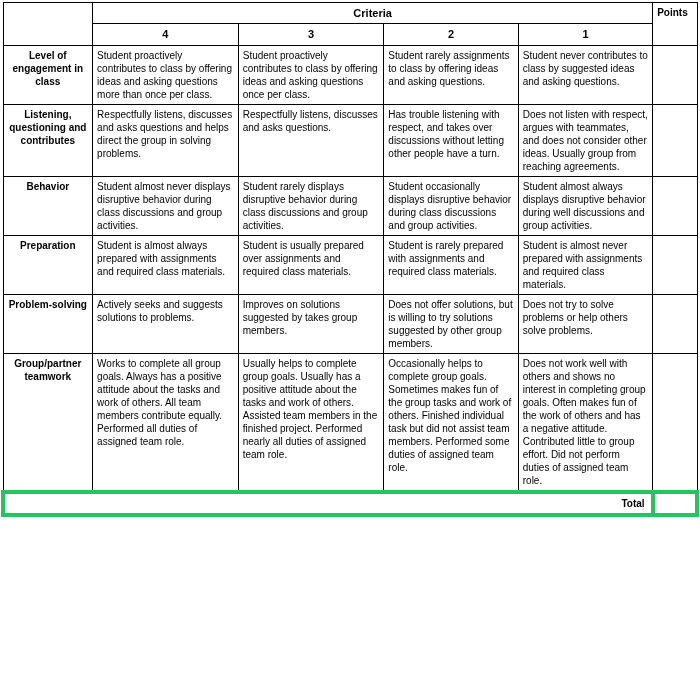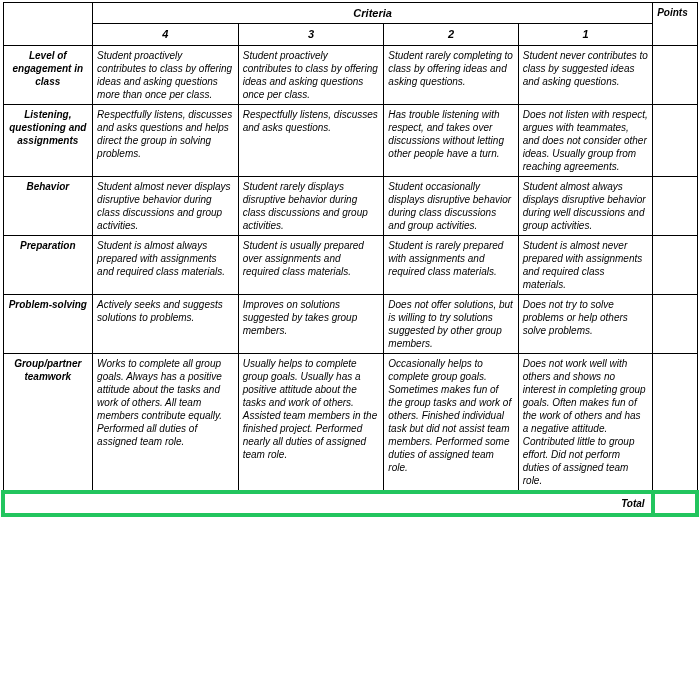--- a/index.html
+++ b/index.html
@@ -7,21 +7,20 @@
       font-family: Arial, sans-serif;
       font-size: 10px;
       background: #fff;
       width: 700px;
       min-height: 700px;
     }
     .outer-table {
       width: 698px;
       border-collapse: collapse;
       margin: 2px auto;
-      font-style: italic;
     }
     .outer-table td, .outer-table th {
       border: 1px solid #000;
       padding: 3px 4px;
       vertical-align: top;
       line-height: 1.3;
     }
     .header-criteria {
       text-align: center;
       font-weight: bold;
@@ -69,26 +68,26 @@
       <td class="criteria-num col-3">3</td>
       <td class="criteria-num col-2">2</td>
       <td class="criteria-num col-1">1</td>
     </tr>
   </thead>
   <tbody id="rubric-body">
   <tr>
         <td class="col-row-header">Level of engagement in class</td>
         <td>Student proactively contributes to class by offering ideas and asking questions more than once per class.</td>
         <td>Student proactively contributes to class by offering ideas and asking questions once per class.</td>
-        <td>Student rarely completing to class by offering ideas and asking questions.</td>
+        <td>Student rarely assignments to class by offering ideas and asking questions.</td>
         <td>Student never contributes to class by suggested ideas and asking questions.</td>
         <td></td>
       </tr>
       <tr>
-        <td class="col-row-header">Listening, questioning and assignments</td>
+        <td class="col-row-header">Listening, questioning and contributes</td>
         <td>Respectfully listens, discusses and asks questions and helps direct the group in solving problems.</td>
         <td>Respectfully listens, discusses and asks questions.</td>
         <td>Has trouble listening with respect, and takes over discussions without letting other people have a turn.</td>
         <td>Does not listen with respect, argues with teammates, and does not consider other ideas. Usually group from reaching agreements.</td>
         <td></td>
       </tr>
       <tr>
         <td class="col-row-header">Behavior</td>
         <td>Student almost never displays disruptive behavior during class discussions and group activities.</td>
         <td>Student rarely displays disruptive behavior during class discussions and group activities.</td>

